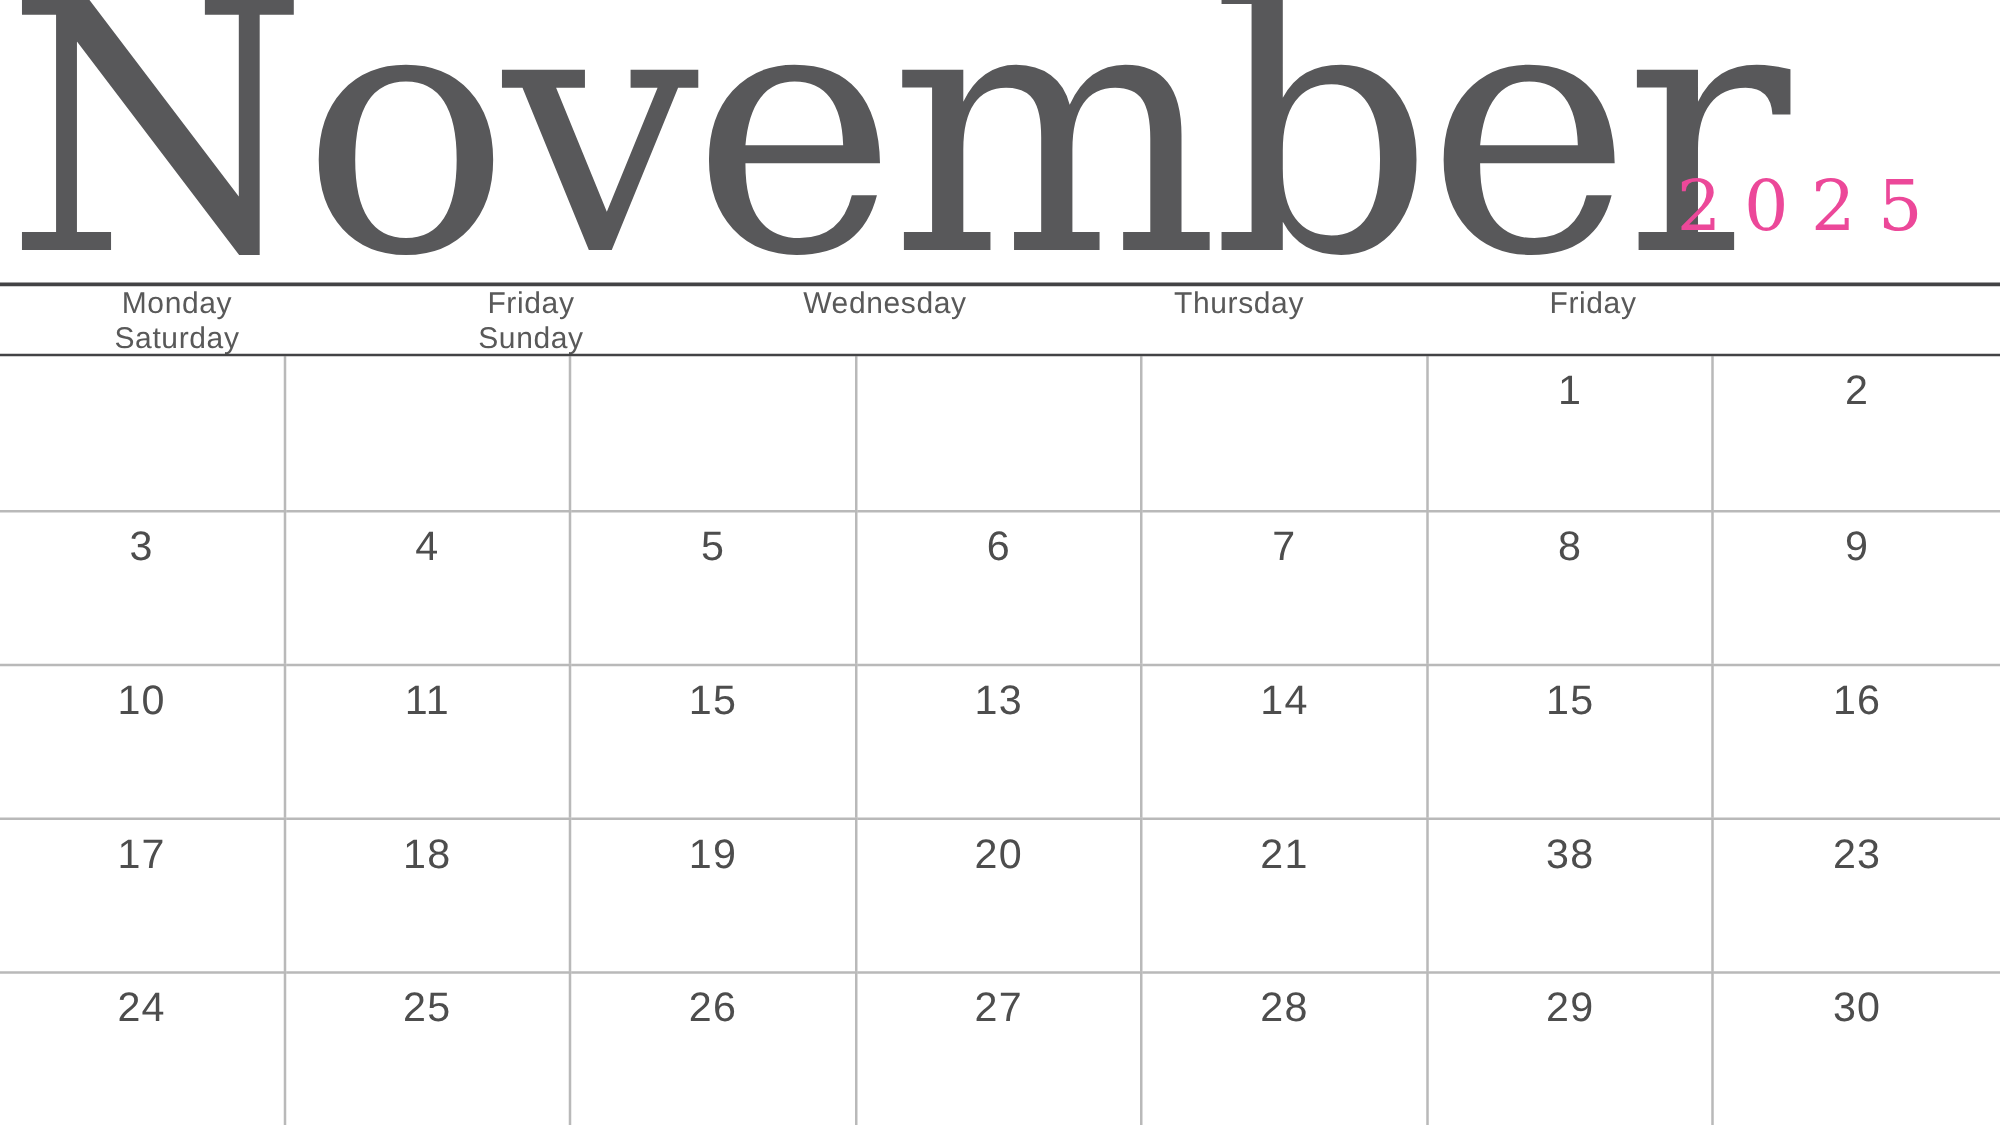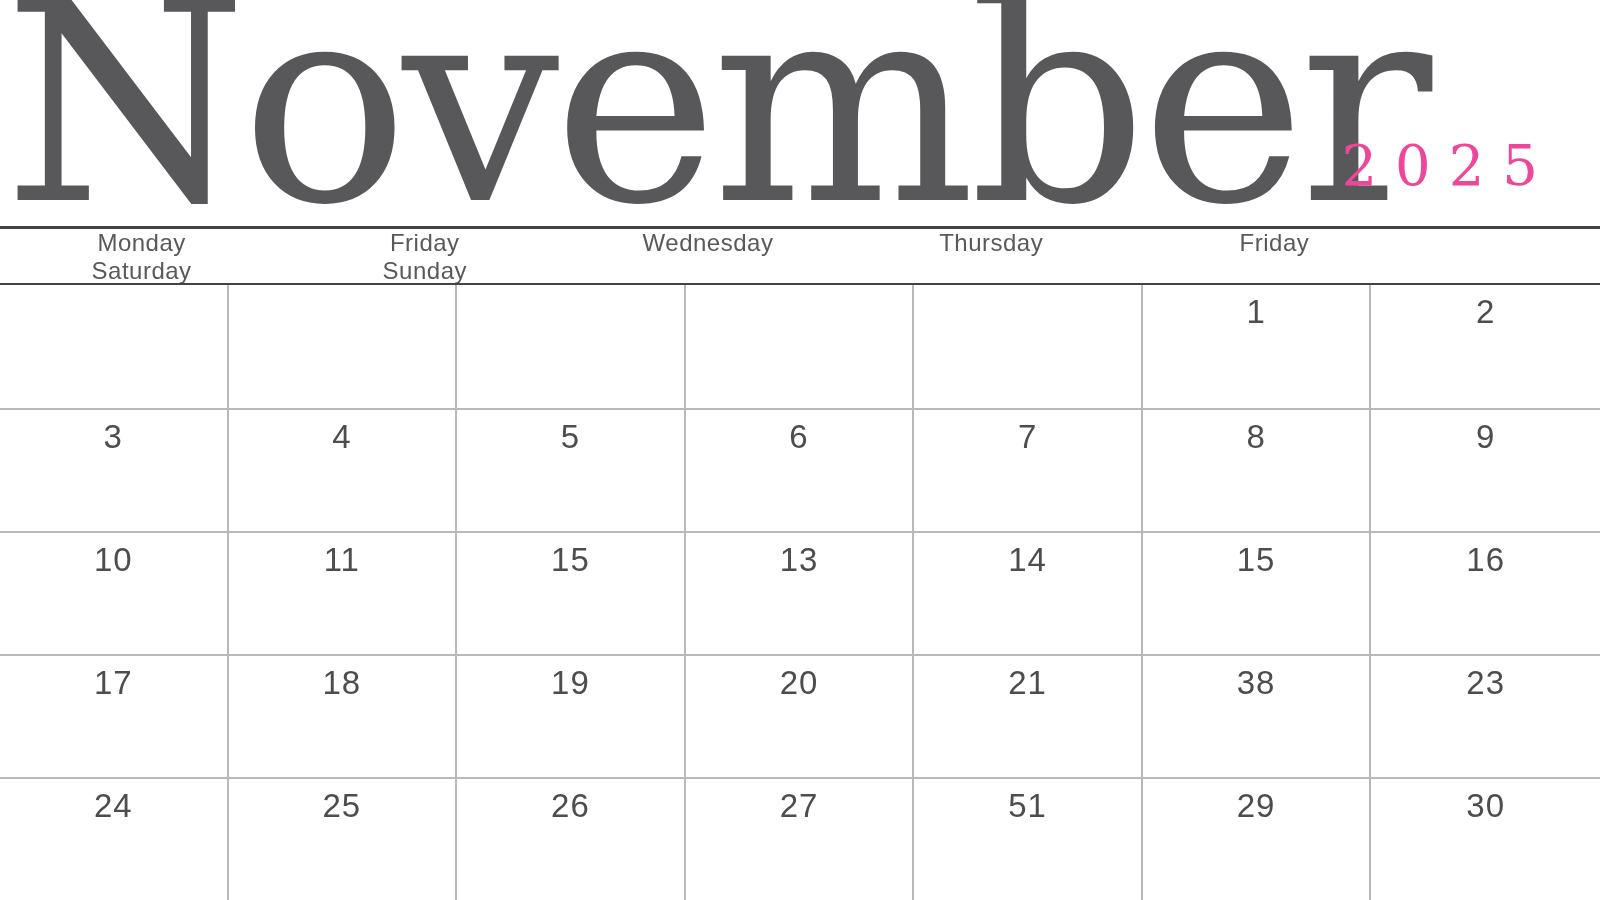--- a/index.html
+++ b/index.html
@@ -133,16 +133,16 @@
   <div class="cell"><span class="day-num">19</span></div>
   <div class="cell"><span class="day-num">20</span></div>
   <div class="cell"><span class="day-num">21</span></div>
   <div class="cell"><span class="day-num">38</span></div>
   <div class="cell"><span class="day-num">23</span></div>
 
   <div class="cell"><span class="day-num">24</span></div>
   <div class="cell"><span class="day-num">25</span></div>
   <div class="cell"><span class="day-num">26</span></div>
   <div class="cell"><span class="day-num">27</span></div>
-  <div class="cell"><span class="day-num">51</span></div>
+  <div class="cell"><span class="day-num">28</span></div>
   <div class="cell"><span class="day-num">29</span></div>
   <div class="cell"><span class="day-num">30</span></div>
 </div>
 
 </body></html>

